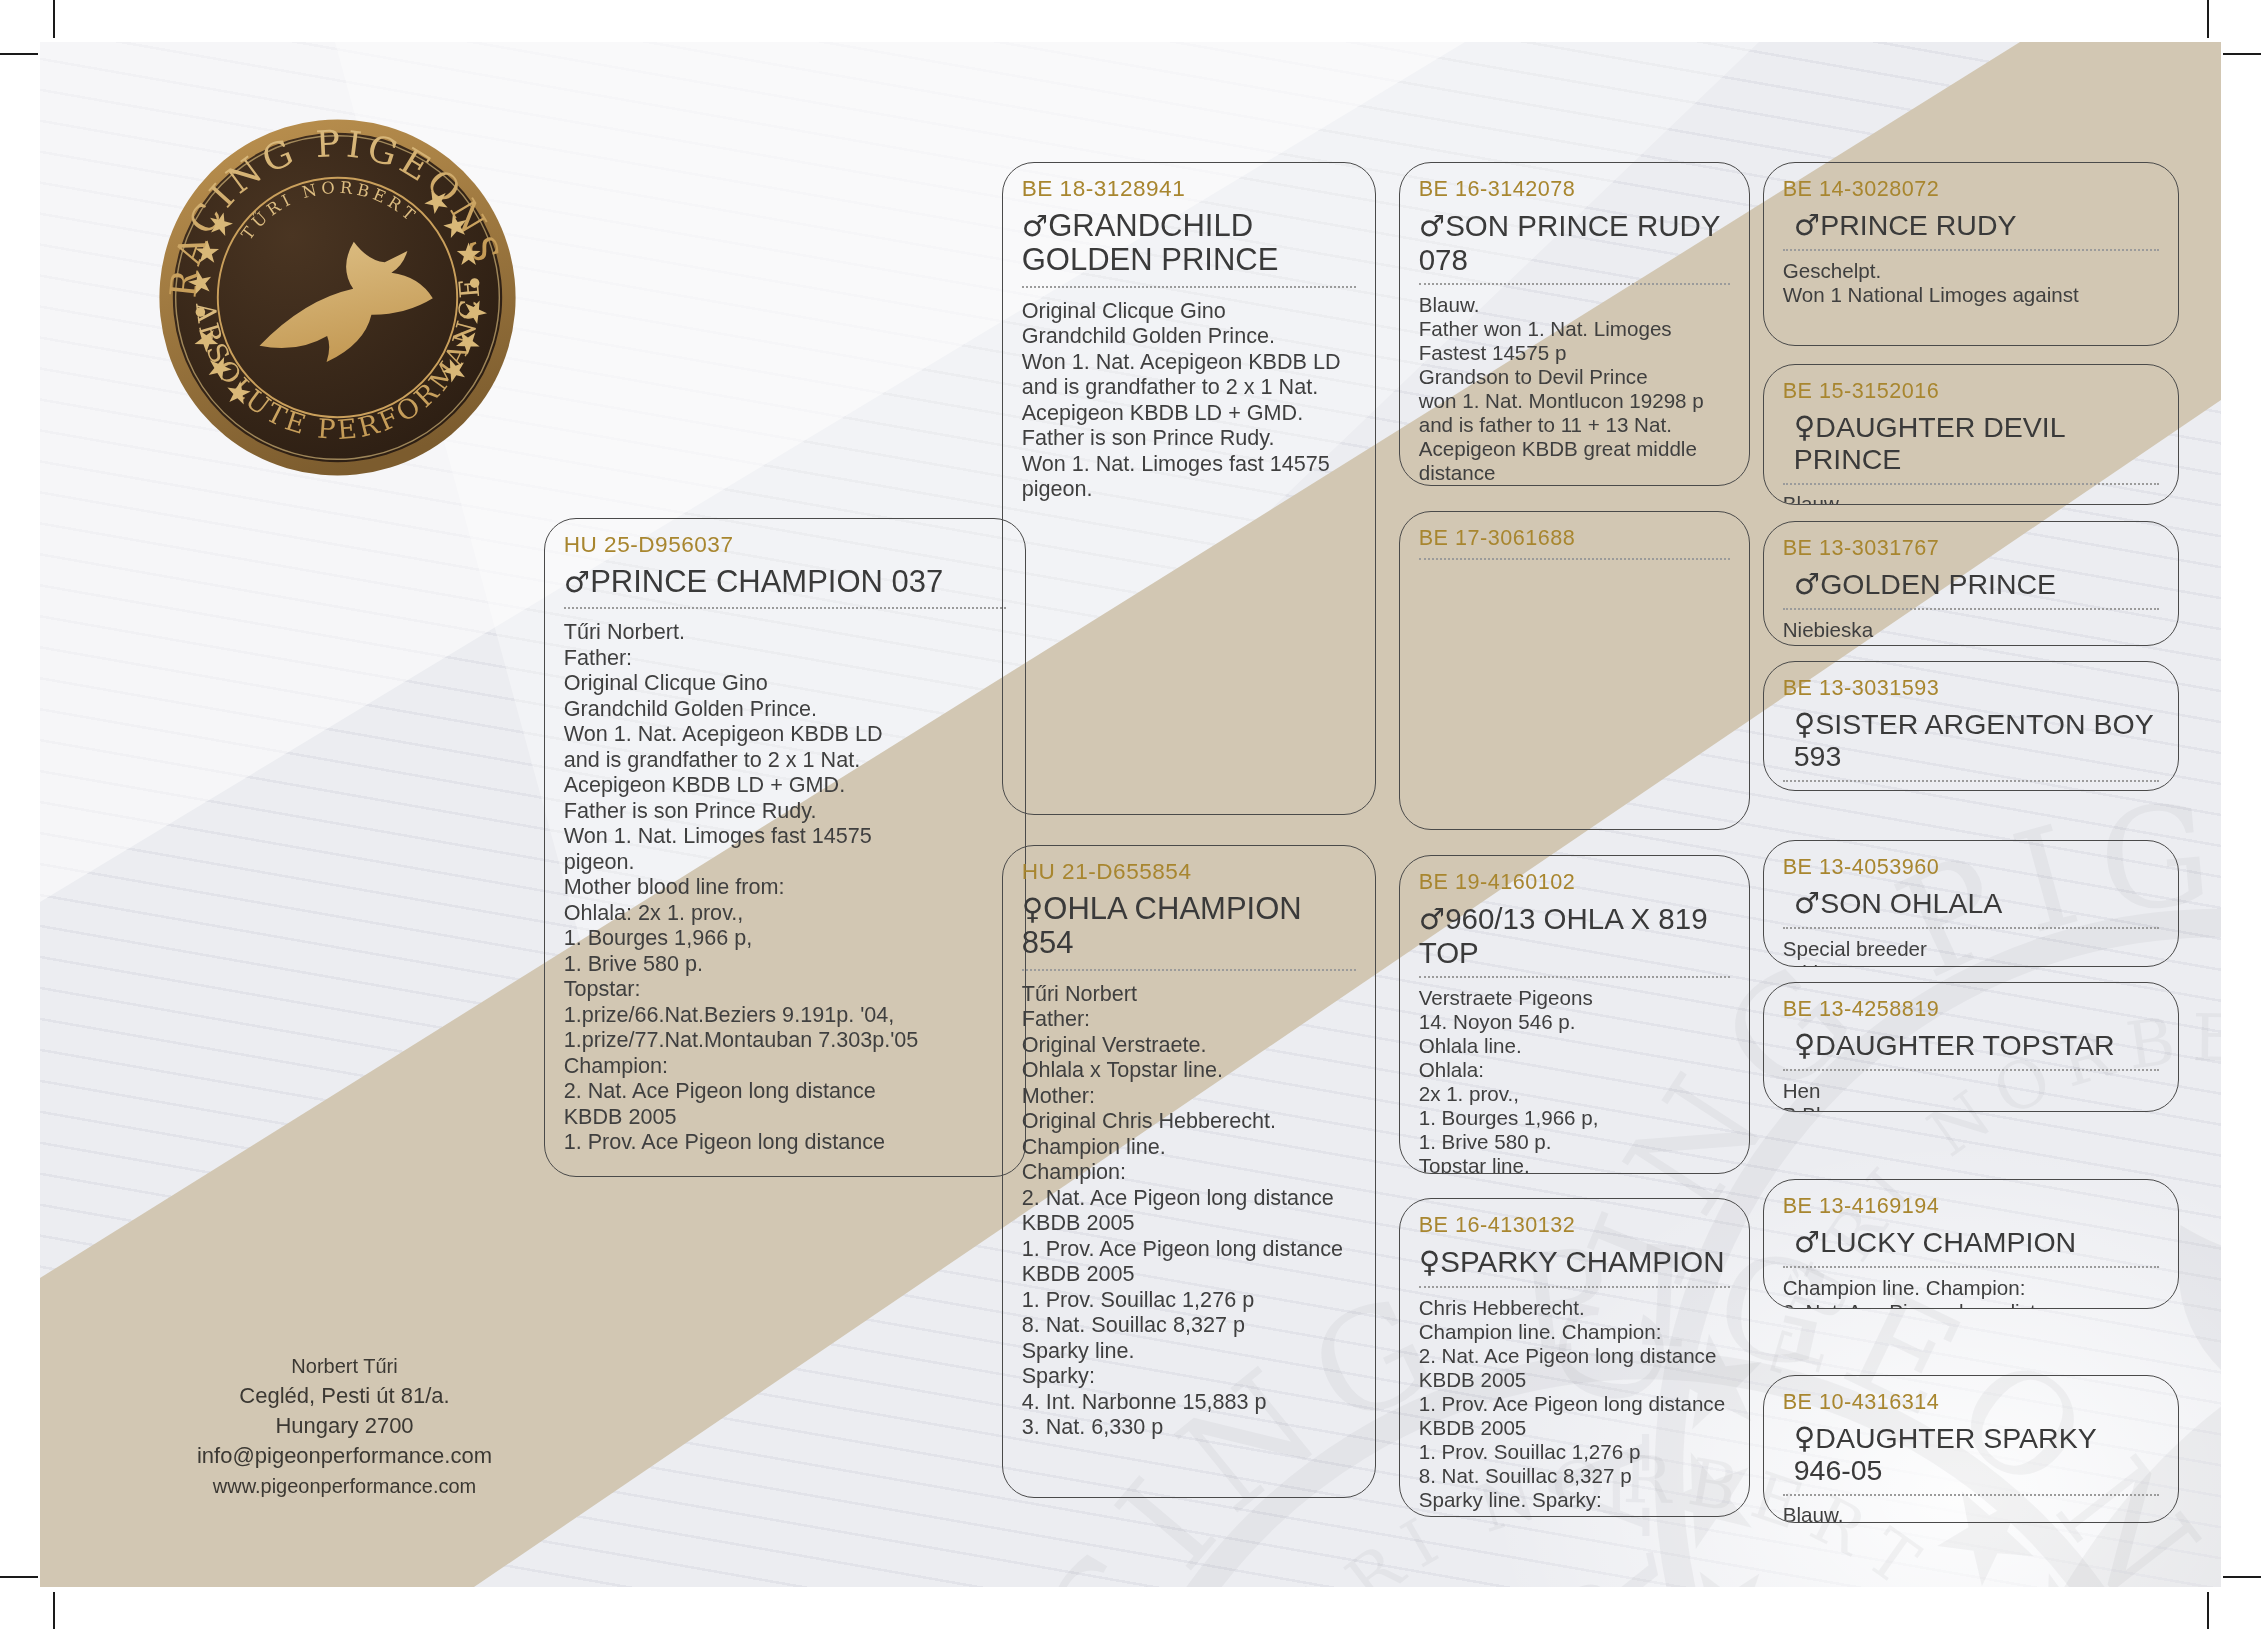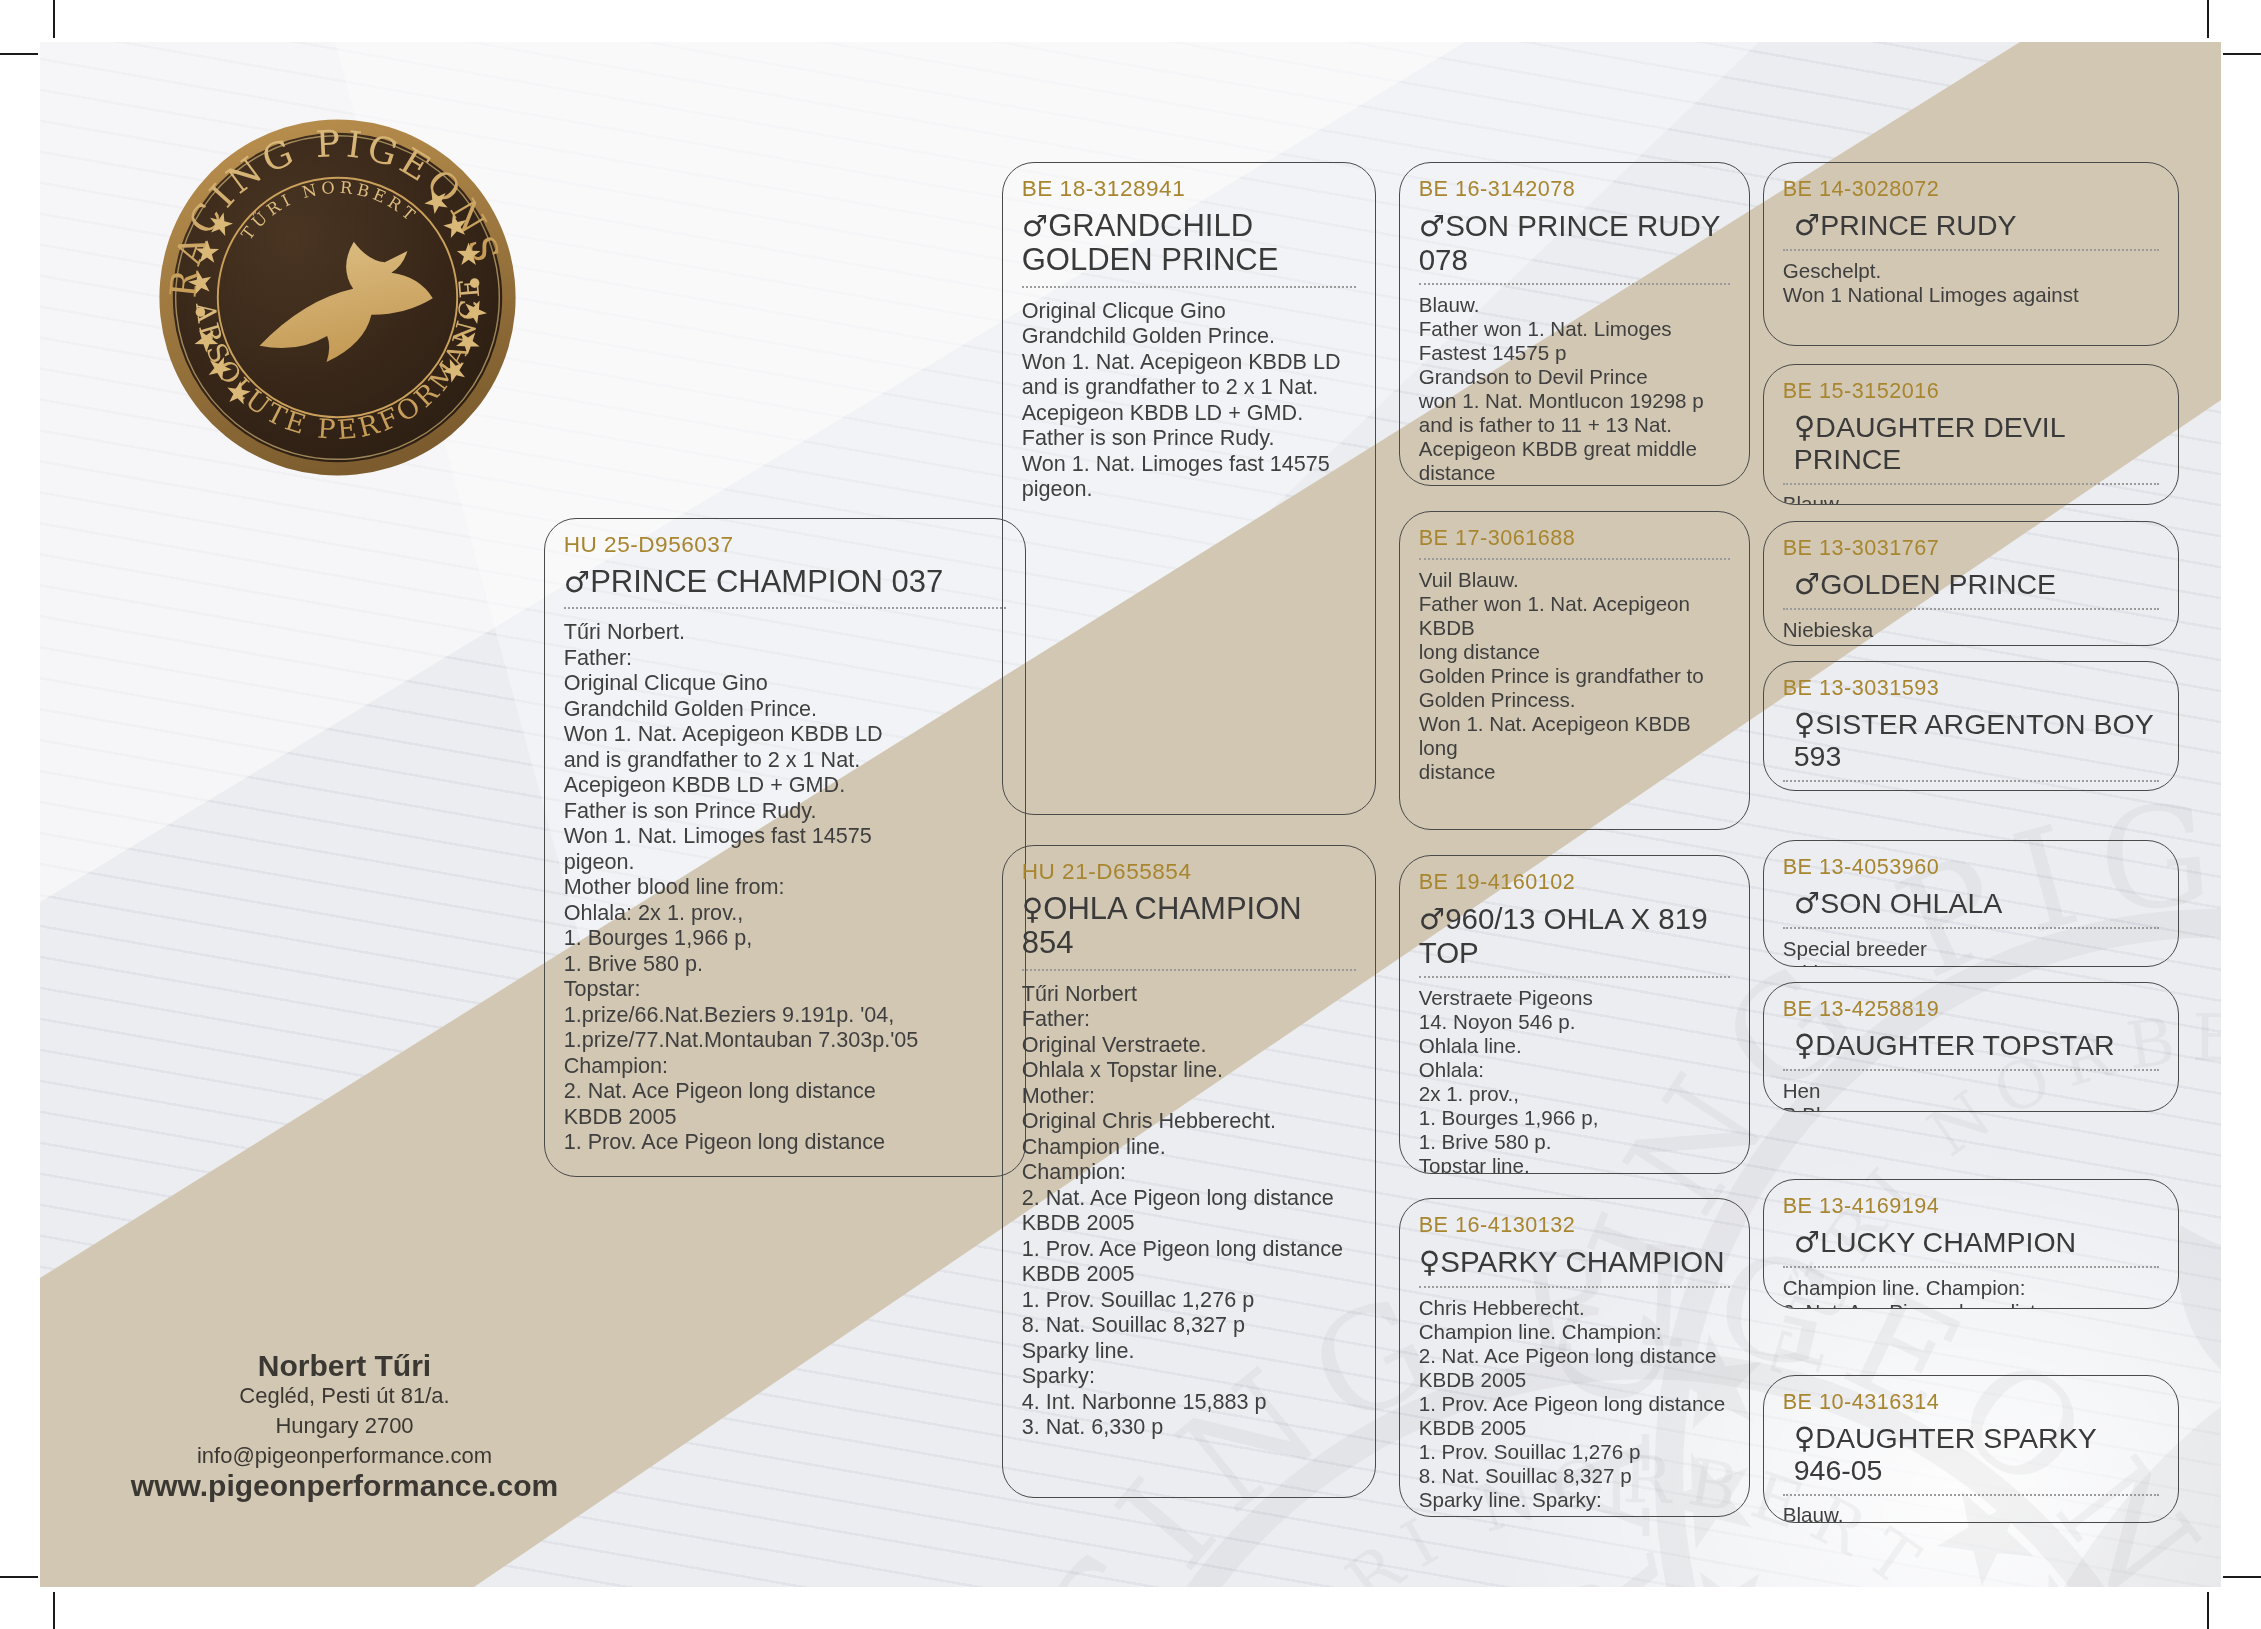--- a/index.html
+++ b/index.html
@@ -48,21 +48,21 @@
   .card-8{left:1723px;top:322px;width:416px;height:141px;}
   .card-9{left:1723px;top:479px;width:416px;height:125px;}
   .card-10{left:1723px;top:619px;width:416px;height:130px;}
   .card-11{left:1723px;top:798px;width:416px;height:127px;}
   .card-12{left:1723px;top:940px;width:416px;height:130px;}
   .card-13{left:1723px;top:1137px;width:416px;height:130px;}
   .card-14{left:1723px;top:1333px;width:416px;height:148px;}
   
   #contact{position:absolute;left:59px;top:1309px;width:491px;text-align:center;color:#3b3833;}
   #contact .line{font-size:22px;line-height:30px;}
-  #contact .bold{font-weight:bold;font-size:30px;}
+  #contact .bold{font-weight:normal;font-size:20px;}
 </style>
 </head>
 <body>
 
 <div id="page">
 
   <div class="crop" style="left:53px;top:0;width:1.5px;height:38px;"></div>
   <div class="crop" style="left:0;top:53px;width:38px;height:1.5px;"></div>
   <div class="crop" style="left:2207px;top:0;width:1.5px;height:38px;"></div>
   <div class="crop" style="left:2223px;top:53px;width:38px;height:1.5px;"></div>
@@ -247,27 +247,20 @@
 Fastest 14575 p
 Grandson to Devil Prince
 won 1. Nat. Montlucon 19298 p
 and is father to 11 + 13 Nat.
 Acepigeon KBDB great middle
 distance</div>
         </div>
         <div class="card card-4 col3">
           <div class="card-id">BE 17-3061688</div>
           <div class="dotted"></div>
-          <div class="card-body">Vuil Blauw.
-Father won 1. Nat. Acepigeon KBDB
-long distance
-Golden Prince is grandfather to
-Golden Princess.
-Won 1. Nat. Acepigeon KBDB long
-distance</div>
         </div>
         <div class="card card-5 col3">
           <div class="card-id">BE 19-4160102</div>
           <div class="card-title"><span class="gender">♂</span><span>960/13 OHLA X 819 TOP</span></div>
           <div class="dotted"></div>
           <div class="card-body">Verstraete Pigeons
 14. Noyon 546 p.
 Ohlala line.
 Ohlala:
 2x 1. prov.,

